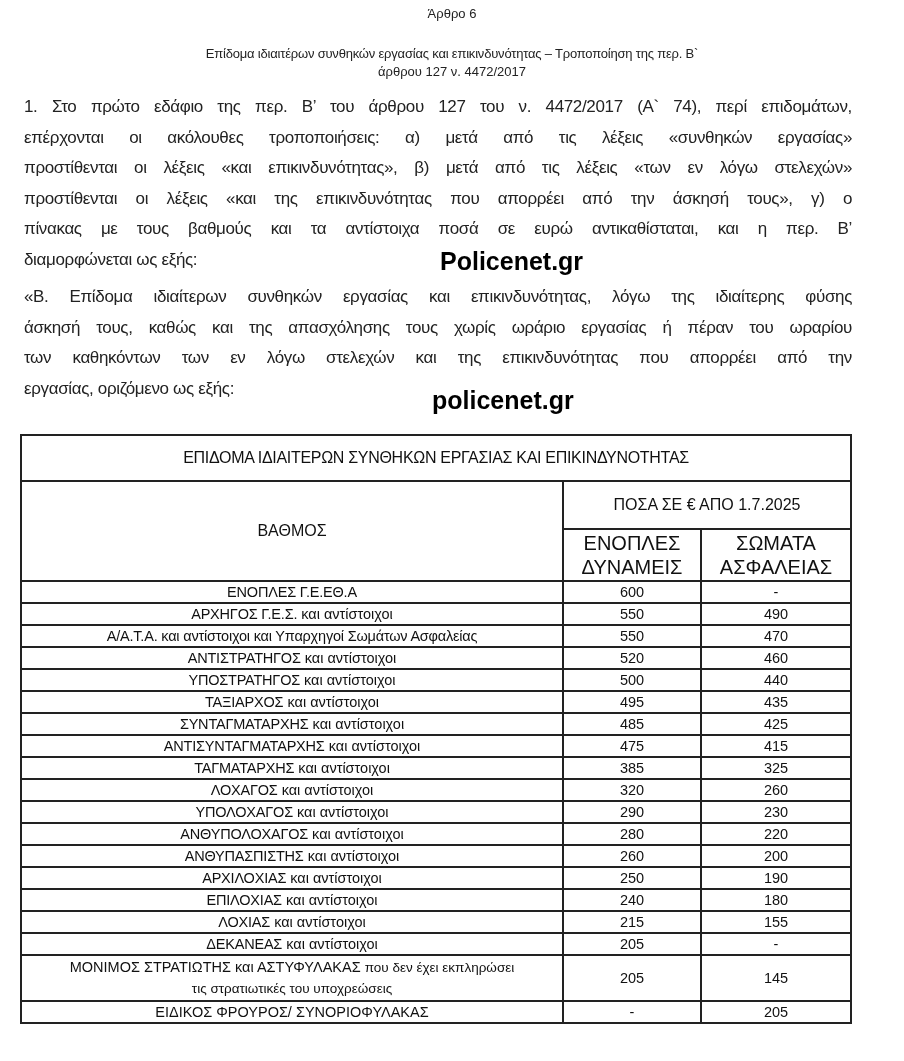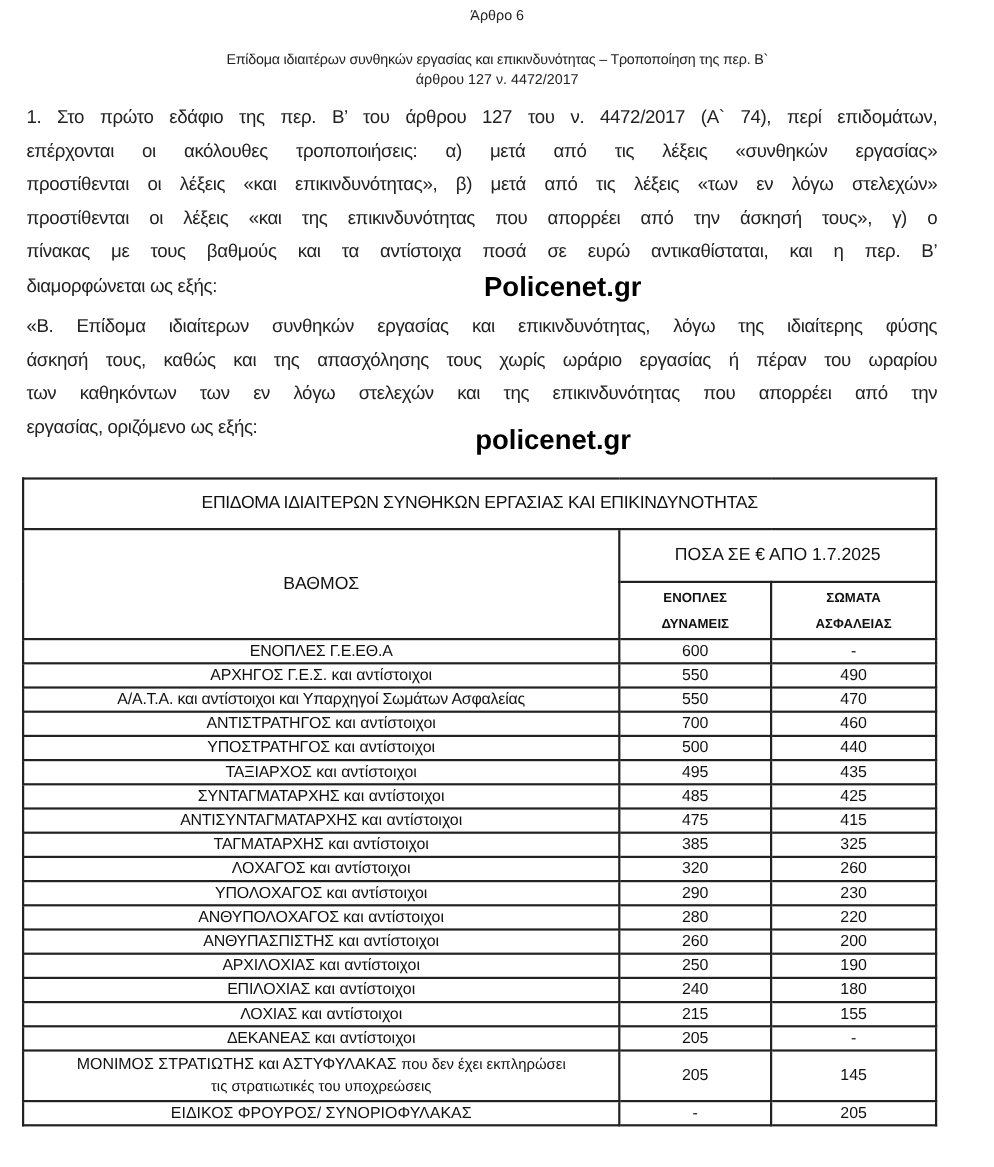--- a/index.html
+++ b/index.html
@@ -19,21 +19,21 @@
   .watermark { position:absolute; font-family:"Liberation Sans",sans-serif; font-weight:bold; color:#000; font-size:25px; }
   .wm1 { left:440px; top:247px; }
   .wm2 { left:432px; top:386px; }
 
   table.grid { position:absolute; left:20px; top:434px; width:832px; border-collapse:collapse;
     font-family:"Liberation Sans",sans-serif; color:#111; }
   table.grid td { border:2px solid #222; text-align:center; padding:0; font-size:14.5px; line-height:20px; height:20px; }
   table.grid td.title { height:44px; font-size:16px; letter-spacing:-0.3px; }
   table.grid td.rank-h { font-size:16px;margin-left:48px; }
   table.grid td.amt-h { height:46px; font-size:16px; }
-  table.grid td.sub-h { height:50px; font-size:12px; line-height:24px;font-weight:bold; }
+  table.grid td.sub-h { height:50px; font-size:20px; line-height:24px; }
   table.grid td.c1 { width:540px; }
   table.grid td.c2 { width:136px; }
   table.grid td.c3 { width:148px; }
   .rank-strong { letter-spacing:-0.2px; }
   .rank-rest { }
   tr.tall td { height:44px; }
   .small { font-size:13.5px; }
 </style>
 </head>
 <body>
@@ -92,21 +92,21 @@
           <td class="c2">550</td>
           <td class="c3">490</td>
         </tr>
         <tr>
           <td class="c1"><span class="rank-strong">Α/Α.Τ.Α. και αντίστοιχοι και Υπαρχηγοί Σωμάτων Ασφαλείας</span></td>
           <td class="c2">550</td>
           <td class="c3">470</td>
         </tr>
         <tr>
           <td class="c1"><span class="rank-strong">ΑΝΤΙΣΤΡΑΤΗΓΟΣ</span> <span class="rank-rest">και αντίστοιχοι</span></td>
-          <td class="c2">700</td>
+          <td class="c2">520</td>
           <td class="c3">460</td>
         </tr>
         <tr>
           <td class="c1"><span class="rank-strong">ΥΠΟΣΤΡΑΤΗΓΟΣ</span> <span class="rank-rest">και αντίστοιχοι</span></td>
           <td class="c2">500</td>
           <td class="c3">440</td>
         </tr>
         <tr>
           <td class="c1"><span class="rank-strong">ΤΑΞΙΑΡΧΟΣ</span> <span class="rank-rest">και αντίστοιχοι</span></td>
           <td class="c2">495</td>

